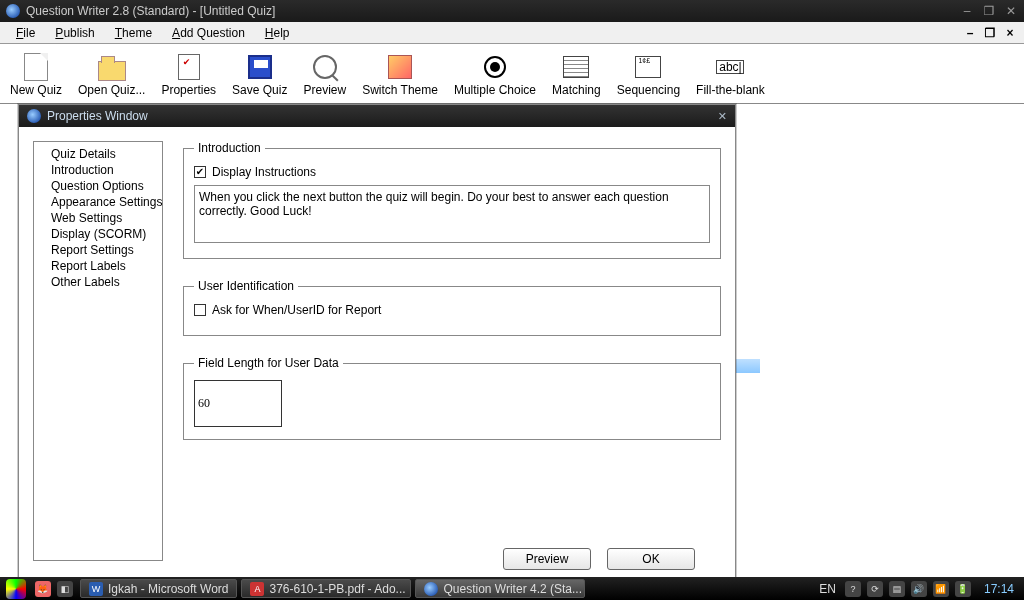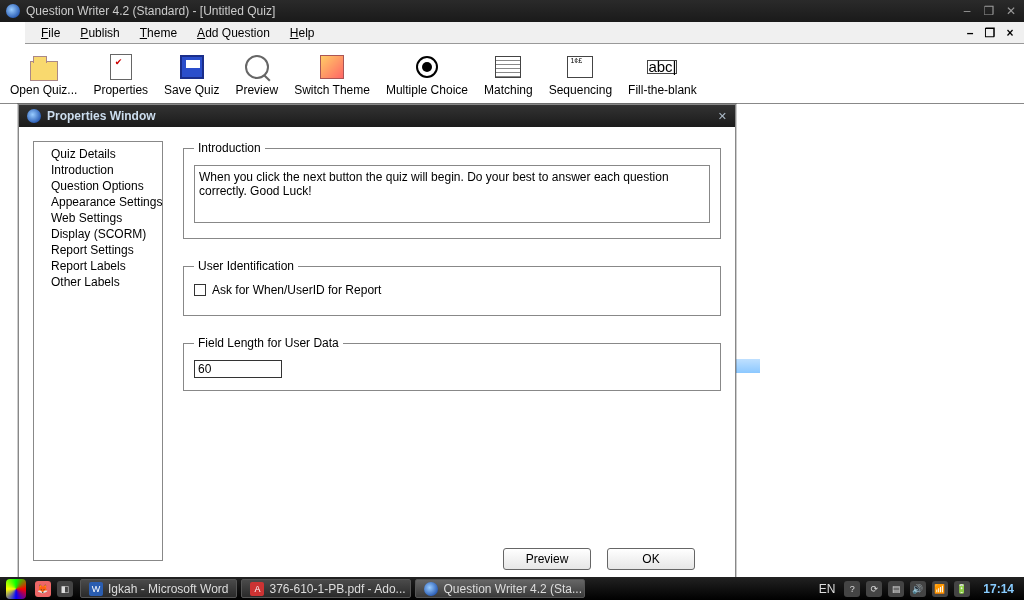--- a/index.html
+++ b/index.html
@@ -5,21 +5,21 @@
 * { margin:0; padding:0; box-sizing:border-box; font-family:Tahoma,Arial,sans-serif; font-size:12px; }
 body { width:1024px; height:600px; background:#fff; overflow:hidden; position:relative; }
 
 
 .titlebar { height:22px; background:linear-gradient(#2a2a2a,#1a1a1a); color:#ccc; display:flex; align-items:center; padding:0 6px; }
 .titlebar .app-icon { width:14px; height:14px; border-radius:50%; background:radial-gradient(circle at 40% 40%,#9cf,#039); margin-right:6px; }
 .titlebar .title-text { flex:1; }
 .titlebar .win-btn { width:14px; height:14px; margin-left:8px; opacity:.7; text-align:center; line-height:14px; cursor:pointer; }
 
 
-.menubar { height:22px; background:#f0f0f0; border-bottom:1px solid #999; display:flex; align-items:center; padding:0 6px; position:relative;margin-left:25px; }
+.menubar { height:22px; background:#f0f0f0; border-bottom:1px solid #999; display:flex; align-items:center; padding:0 6px; position:relative; }
 .menubar .menu-item { padding:2px 10px; cursor:pointer; }
 .menubar .menu-item u { text-decoration:underline; }
 .menubar .mdi-controls { margin-left:auto; display:flex; gap:4px; }
 .menubar .mdi-btn { width:16px; height:14px; text-align:center; font-weight:bold; cursor:pointer; }
 
 
 .toolbar { height:60px; background:#fff; border-bottom:1px solid #888; display:flex; align-items:flex-end; padding:4px 6px 4px 6px; gap:8px; }
 .tool { display:flex; flex-direction:column; align-items:center; justify-content:flex-end; padding:2px 4px; cursor:pointer; min-width:50px; }
 .tool .ico { width:28px; height:28px; display:flex; align-items:center; justify-content:center; }
 .tool .lbl { margin-top:2px; white-space:nowrap; }
@@ -34,89 +34,95 @@
 .ico-prop { width:22px;height:26px;border:1px solid #666;background:#fff;position:relative;}
 .ico-prop:before{content:"✔";position:absolute;top:2px;left:4px;color:#c00;font-size:9px;}
 .ico-prev { width:24px;height:24px;border:2px solid #666;border-radius:50%;position:relative;}
 .ico-prev:after{content:"";position:absolute;width:8px;height:2px;background:#666;transform:rotate(45deg);bottom:-2px;right:-4px;}
 .ico-theme { width:24px;height:24px;background:linear-gradient(135deg,#fc6,#f66);border:1px solid #a55;}
 .ico-mc { width:22px;height:22px;border:2px solid #000;border-radius:50%;display:flex;align-items:center;justify-content:center;}
 .ico-mc:after{content:"";width:10px;height:10px;background:#000;border-radius:50%;}
 .ico-match { width:26px;height:22px;border:1px solid #444;background:repeating-linear-gradient(#fff,#fff 3px,#888 3px,#888 4px);}
 .ico-seq { width:26px;height:22px;border:1px solid #444;background:#fff;position:relative;}
 .ico-seq:before{content:"1\A2\A3";white-space:pre;position:absolute;left:2px;top:0;font-size:7px;line-height:7px;}
-.ico-fill { width:30px;height:14px;border:1px solid #444;background:#fff;font-size:15px;text-align:center;line-height:12px;}
+.ico-fill { width:30px;height:14px;border:1px solid #444;background:#fff;font-size:12px;text-align:center;line-height:12px;}
 
 
 .workspace { position:absolute; top:104px; left:0; right:0; bottom:23px; background:#fff; }
 
 
 .dialog { position:absolute; left:18px; top:0; width:718px; height:475px; background:#fff; border:1px solid #888; box-shadow:0 0 0 1px rgba(0,0,0,.2); }
 .dlg-title { height:22px; background:linear-gradient(#333,#1b1b1b); color:#cde; display:flex; align-items:center; padding:0 8px; }
 .dlg-title .dlg-icon { width:14px;height:14px;border-radius:50%;background:radial-gradient(circle at 40% 40%,#9cf,#039);margin-right:6px; }
-.dlg-title .dlg-text { flex:1; font-weight:bold; }
+.dlg-title .dlg-text { flex:1; font-weight:normal; }
 .dlg-title .dlg-close { cursor:pointer; opacity:.8; font-size:11px; }
 .dlg-body { position:absolute; top:22px; left:0; right:0; bottom:0; padding:14px; display:flex; gap:20px; }
 .nav-list { width:130px; border:1px solid #888; background:#fff; padding:4px 6px; height:420px; }
 .nav-list .nav-item { padding:1px 0; cursor:pointer; white-space:nowrap;margin-left:11px; }
 .content { flex:1; position:relative; }
 
 fieldset { border:1px solid #888; padding:10px 10px 12px 10px; margin-bottom:20px; }
 legend { padding:0 4px; }
 .chk-row { display:flex; align-items:center; gap:6px; margin-bottom:6px; }
 .chk { width:12px;height:12px;border:1px solid #333;display:flex;align-items:center;justify-content:center;font-size:10px;line-height:10px;cursor:pointer;}
 .chk.checked:after{content:"✔";}
 textarea.instr { width:100%; height:58px; border:1px solid #888; padding:4px; resize:none; font-family:inherit; font-size:12px; overflow-y:scroll; }
-input.num { width:88px; border:1px solid #333; padding:1px 3px; font-family:Liberation Sans, sans-serif; }
+input.num { width:88px; border:1px solid #333; padding:15px 3px; font-family:Liberation Serif, serif; }
 
 .dlg-buttons { position:absolute; right:26px; bottom:-6px; display:flex; gap:16px; }
 .dlg-btn { min-width:88px; height:22px; border:1px solid #666; border-radius:3px; background:linear-gradient(#fff,#e6e6e6); cursor:pointer; text-align:center; line-height:20px; }
 
 
 .sel-stripe { position:absolute; left:720px; top:255px; width:40px; height:14px; background:linear-gradient(#bfe0ff,#8cc8ff); }
 
 
 .taskbar { position:absolute; left:0; right:0; bottom:0; height:23px; background:linear-gradient(#222,#000); display:flex; align-items:center; color:#ddd; font-size:11px; }
 .taskbar .start-ico { width:20px;height:20px;margin:0 6px;background:conic-gradient(#0f0,#f00,#00f,#ff0,#0f0);border-radius:4px; }
 .taskbar .tray-ico { width:16px;height:16px;margin:0 3px;border-radius:3px;background:#444;display:flex;align-items:center;justify-content:center;font-size:9px;cursor:pointer;}
 .taskbar .task { height:19px; display:flex; align-items:center; gap:5px; padding:0 8px; margin-left:4px; background:linear-gradient(#4a4a4a,#2a2a2a); border:1px solid #555; border-radius:2px; cursor:pointer; max-width:170px; overflow:hidden; white-space:nowrap; }
 .taskbar .task.active { background:linear-gradient(#666,#3a3a3a); }
 .taskbar .task .ti { width:14px;height:14px;background:#ccc;border-radius:2px;flex:0 0 auto;}
 .taskbar .spacer { flex:1; }
 .taskbar .lang { padding:0 6px; }
-.taskbar .clock { padding:0 10px; color:#8cf; font-weight:bold; }
+.taskbar .clock { padding:0 10px; color:#8cf; font-weight:normal; }
 .ti-word{background:#2a5db0 !important;color:#fff;text-align:center;font-size:9px;line-height:14px;}
 .ti-pdf{background:#c33 !important;color:#fff;text-align:center;font-size:9px;line-height:14px;}
 .ti-qw{border-radius:50% !important;background:radial-gradient(circle at 40% 40%,#9cf,#039) !important;}
 </style>
 </head>
 <body>
 
 <div class="titlebar">
   <div class="app-icon"></div>
-  <div class="title-text">Question Writer 4.2 (Standard) - [Untitled Quiz]</div>
+  <div class="title-text">Question Writer 2.8 (Standard) - [Untitled Quiz]</div>
   <div class="win-btn">–</div>
   <div class="win-btn">❐</div>
   <div class="win-btn">✕</div>
 </div>
 
 <div class="menubar">
   <div class="menu-item"><u>F</u><span></span><span>ile</span></div>
   <div class="menu-item"><u>P</u>ublish</div>
   <div class="menu-item"><u>T</u>heme</div>
   <div class="menu-item"><u>A</u>dd Question</div>
   <div class="menu-item"><u>H</u>elp</div>
   <div class="mdi-controls">
     <div class="mdi-btn">–</div>
     <div class="mdi-btn">❐</div>
     <div class="mdi-btn">×</div>
   </div>
 </div>
 
 <div class="toolbar">
+  <div class="tool">
+    <div class="ico">
+        <div class="ico-new"></div>
+      </div>
+    <div class="lbl">New Quiz</div>
+  </div>
   <div class="tool">
     <div class="ico">
         <div class="ico-open"></div>
       </div>
     <div class="lbl">Open Quiz...</div>
   </div>
   <div class="tool">
     <div class="ico">
         <div class="ico-prop"></div>
       </div>
@@ -184,20 +190,24 @@
         <div class="nav-item">Web Settings</div>
         <div class="nav-item">Display (SCORM)</div>
         <div class="nav-item">Report Settings</div>
         <div class="nav-item">Report Labels</div>
         <div class="nav-item">Other Labels</div>
       </div>
 
       <div class="content">
         <fieldset>
           <legend>Introduction</legend>
+          <div class="chk-row">
+            <div class="chk checked"></div>
+            <span>Display Instructions</span>
+          </div>
           <textarea class="instr" style="">When you click the next button the quiz will begin. Do your best to answer each question correctly. Good Luck!</textarea>
         </fieldset>
 
         <fieldset>
           <legend>User Identification</legend>
           <div class="chk-row">
             <div class="chk"></div>
             <span>Ask for When/UserID for Report</span>
           </div>
         </fieldset>

